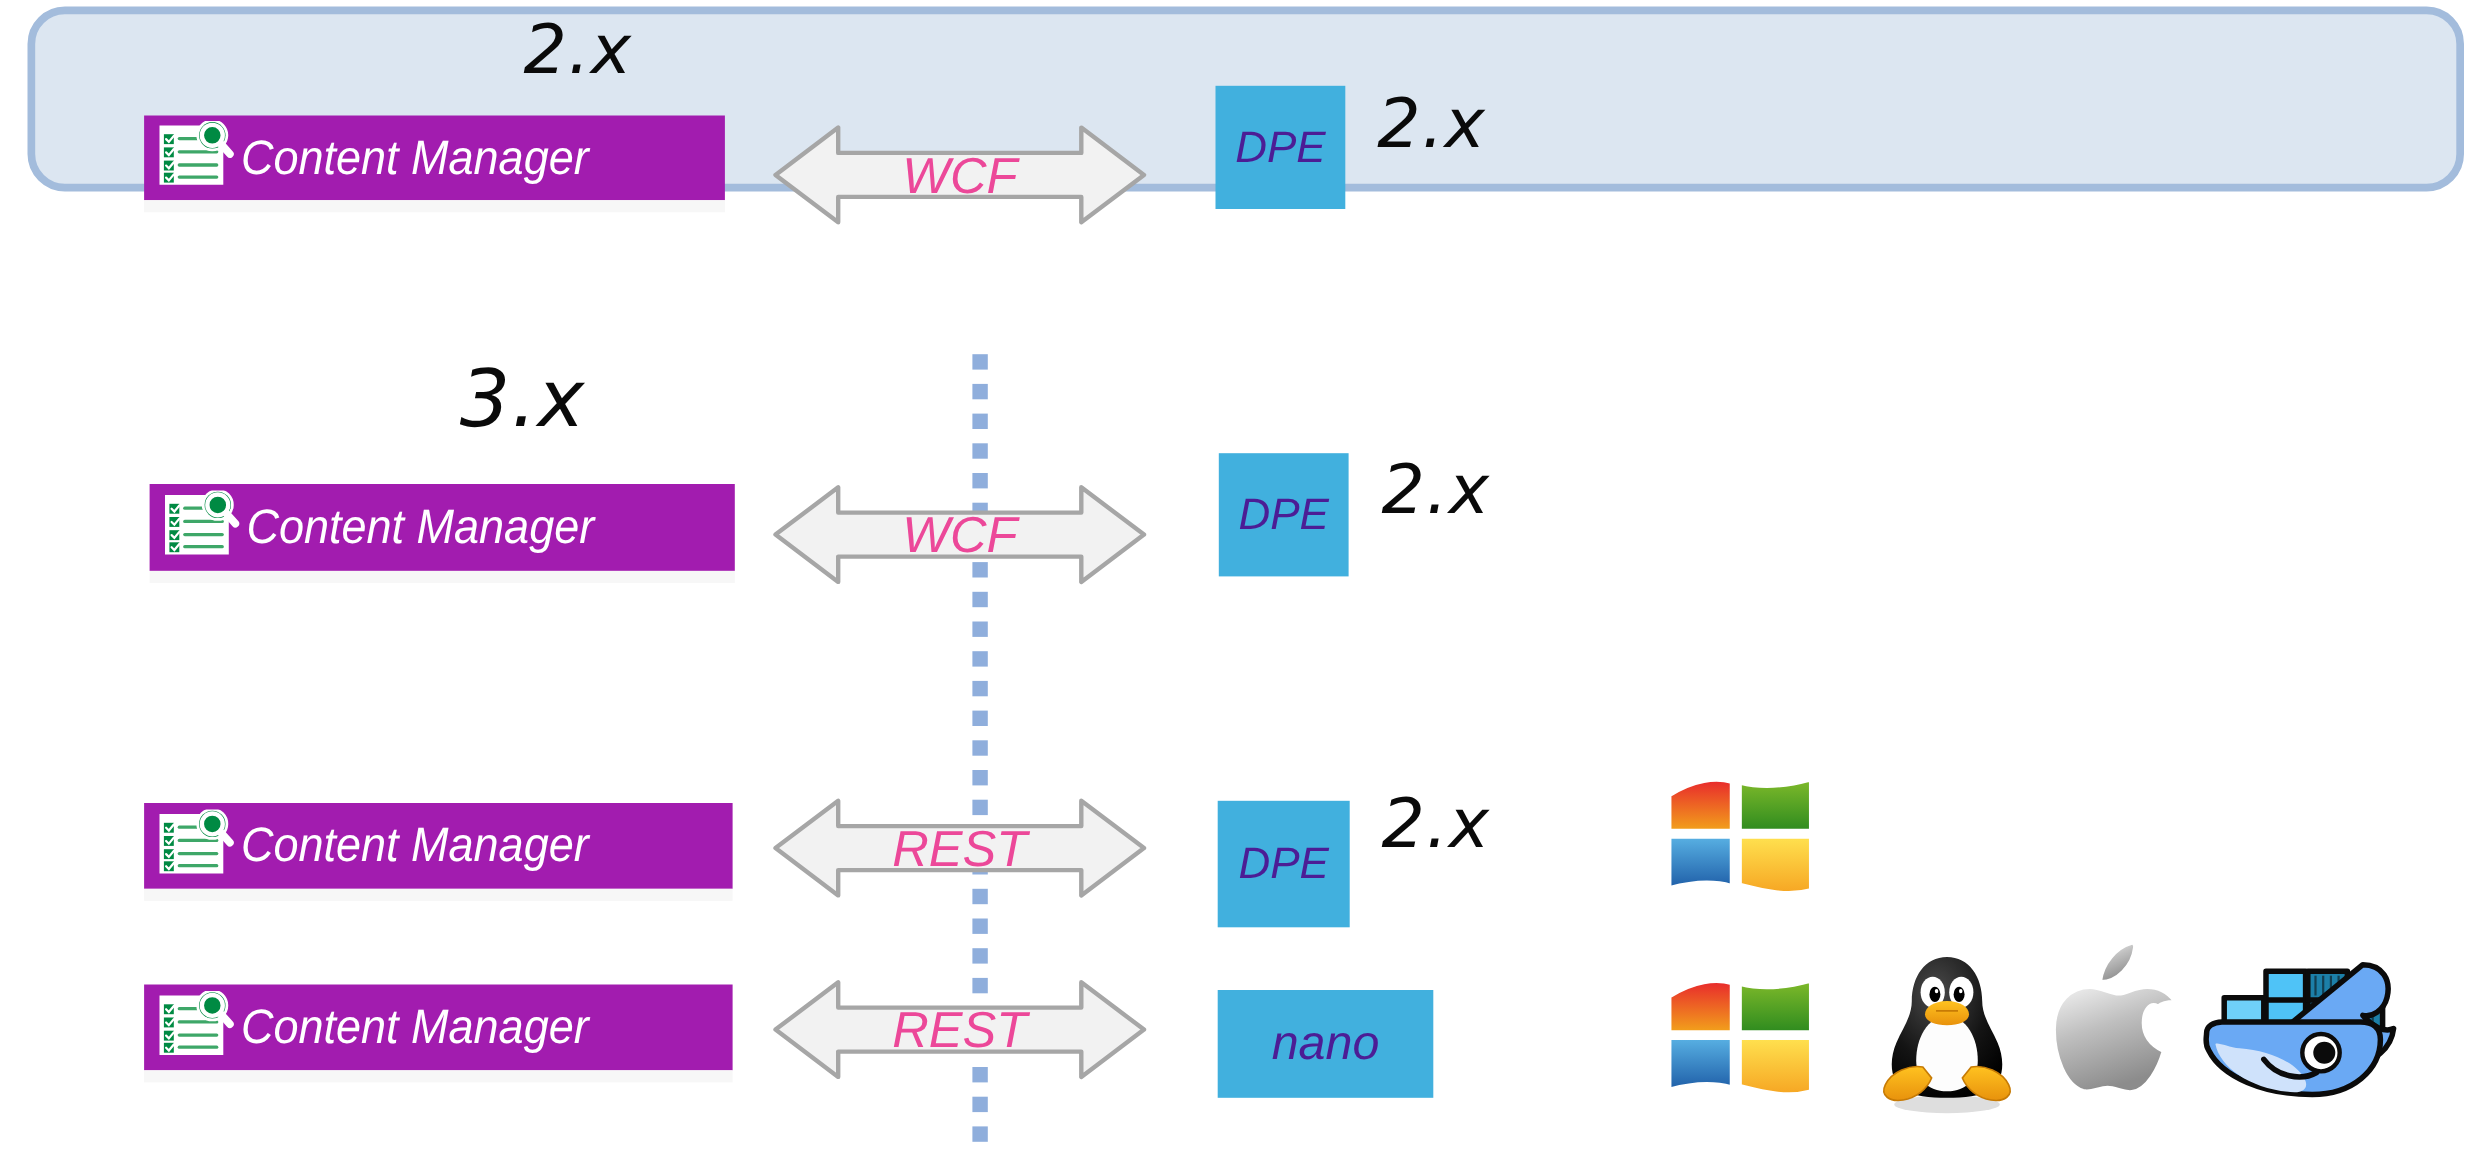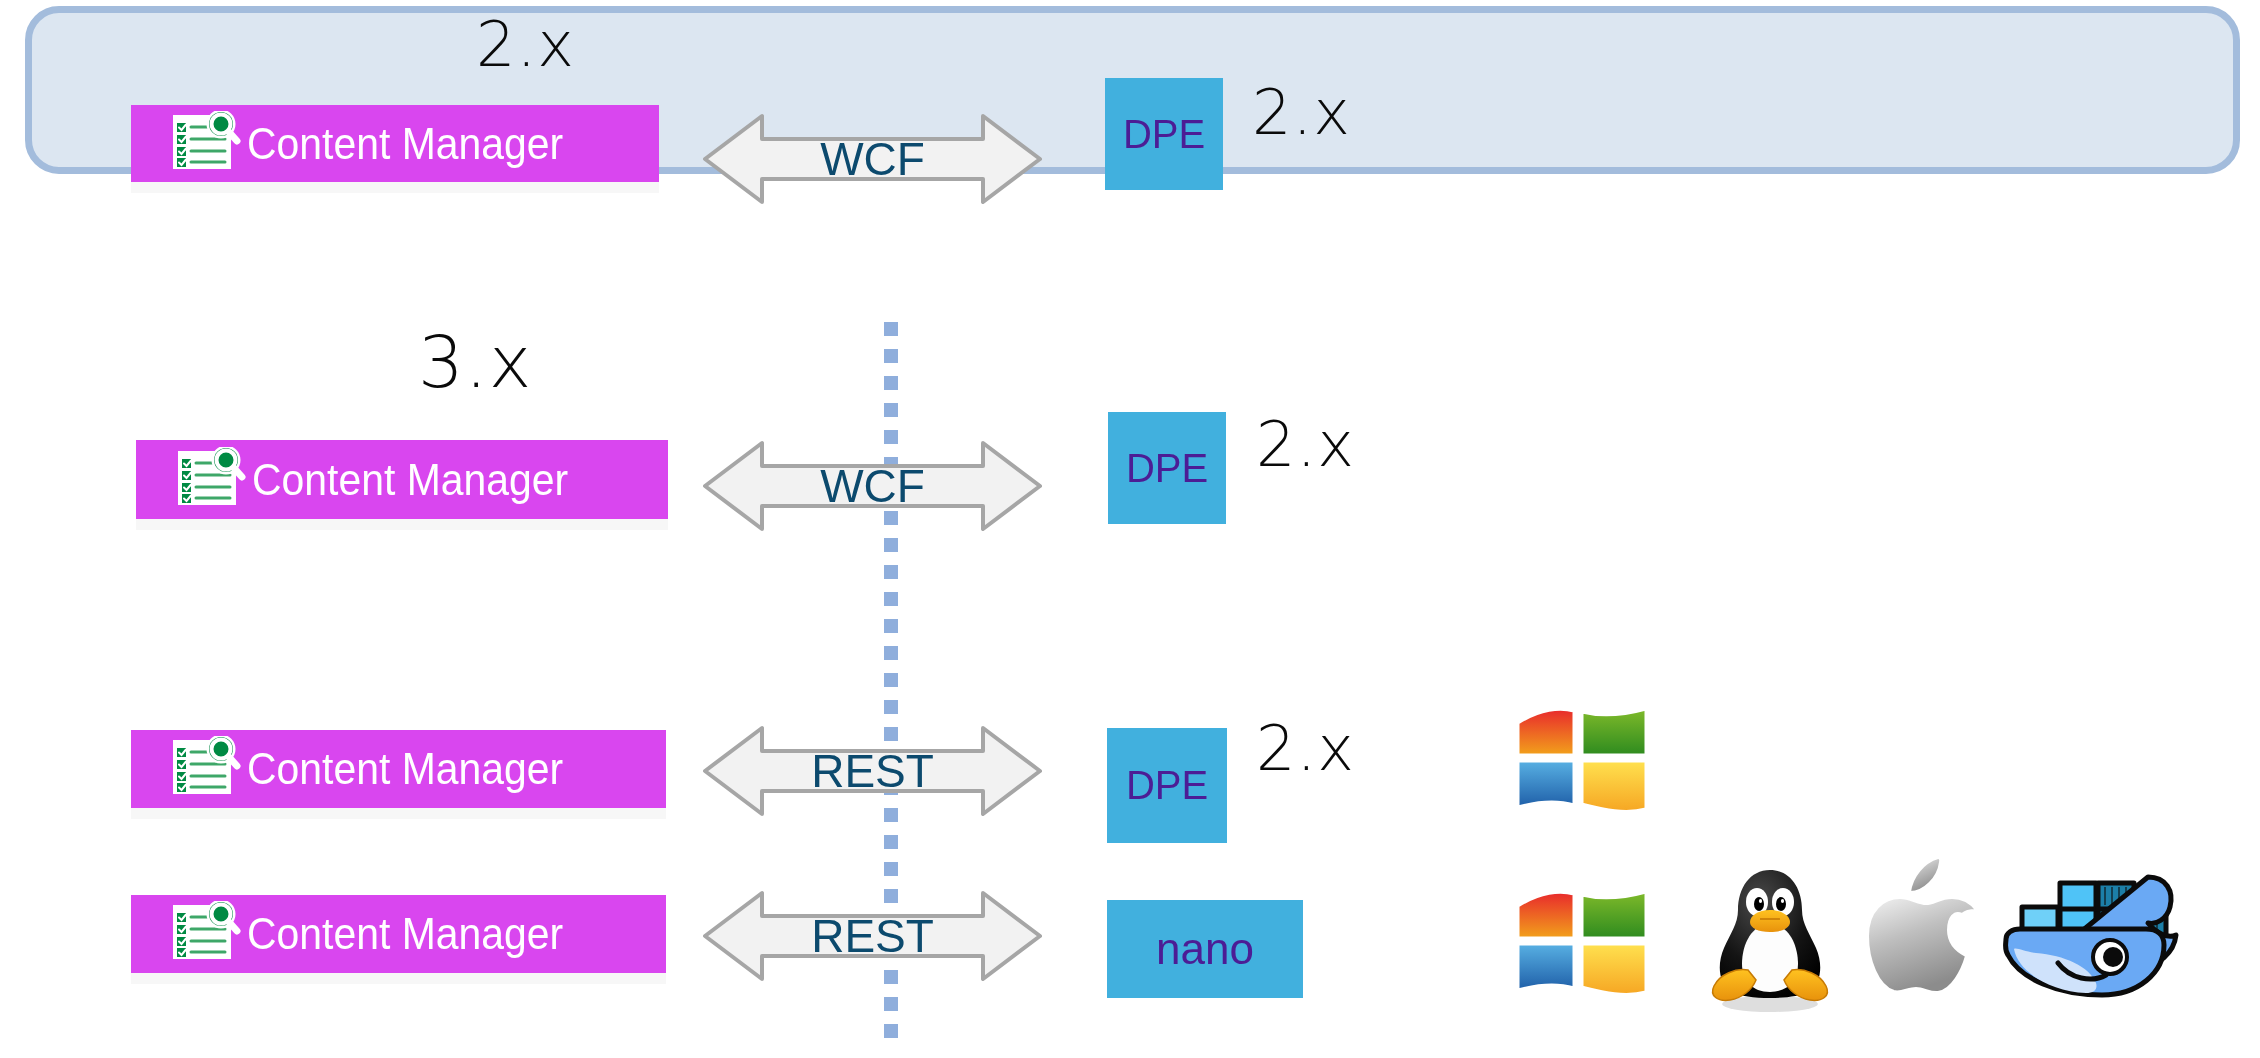--- a/index.html
+++ b/index.html
@@ -1,58 +1,58 @@
 <!DOCTYPE html>
 <html><head>
 <meta charset="utf-8">
 <style>
   html,body{margin:0;padding:0;background:#fff;}
   body{
     width:2260px;height:1058px;position:relative;overflow:hidden;
     font-family:"Liberation Sans","DejaVu Sans",sans-serif;
   }
-  .stage{position:absolute;left:0;top:0;width:1952px;height:1058px;}
+  .stage{position:absolute;left:0;top:0;width:1952px;height:1058px;font-style:italic;}
 
   
   .group-box{
     position:absolute;left:25px;top:6px;width:2215px;height:168px;
     background:#DCE6F1;border:7px solid #A3BCDC;border-radius:34px;
     box-sizing:border-box;
   }
 
   
   .ver{
     position:absolute;color:#0a0a0a;
     font-family:"DejaVu Sans","Liberation Sans",sans-serif;
     font-weight:300;white-space:nowrap;letter-spacing:1px;
   }
 
   
   .cm-bar{
-    position:absolute;background:#d946ef;
-    display:flex;align-items:center;box-sizing:border-box;padding-left:28px;
+    position:absolute;background:#a21caf;
+    display:flex;align-items:center;box-sizing:border-box;
   }
   .cm-bar::after{
     content:"";position:absolute;left:0;right:0;bottom:-11px;height:11px;
     background:#F7F7F7;
   }
   .cm-icon{flex:0 0 auto;margin-left:10px;margin-right:6px;display:block;}
   .cm-label{
     color:#ffffff;font-family:"Liberation Sans","DejaVu Sans",sans-serif;
     font-weight:400;white-space:nowrap;
     transform:scaleX(0.93);transform-origin:left center;
   }
 
   
   .arrow{position:absolute;}
   .arrow svg{display:block;}
   .arrow-label{
     position:absolute;left:0;right:0;top:0;bottom:0;
     display:flex;align-items:center;justify-content:center;
-    color:#0c4a6e;font-family:"Liberation Sans","DejaVu Sans",sans-serif;
+    color:#ec4899;font-family:"Liberation Sans","DejaVu Sans",sans-serif;
     font-weight:400;letter-spacing:0px;
   }
 
   
   .svc-box{
     position:absolute;background:#41B0DE;
     display:flex;align-items:center;justify-content:center;
     color:#4c1d95;font-family:"Liberation Sans","DejaVu Sans",sans-serif;
     font-weight:300;box-sizing:border-box;
   }

